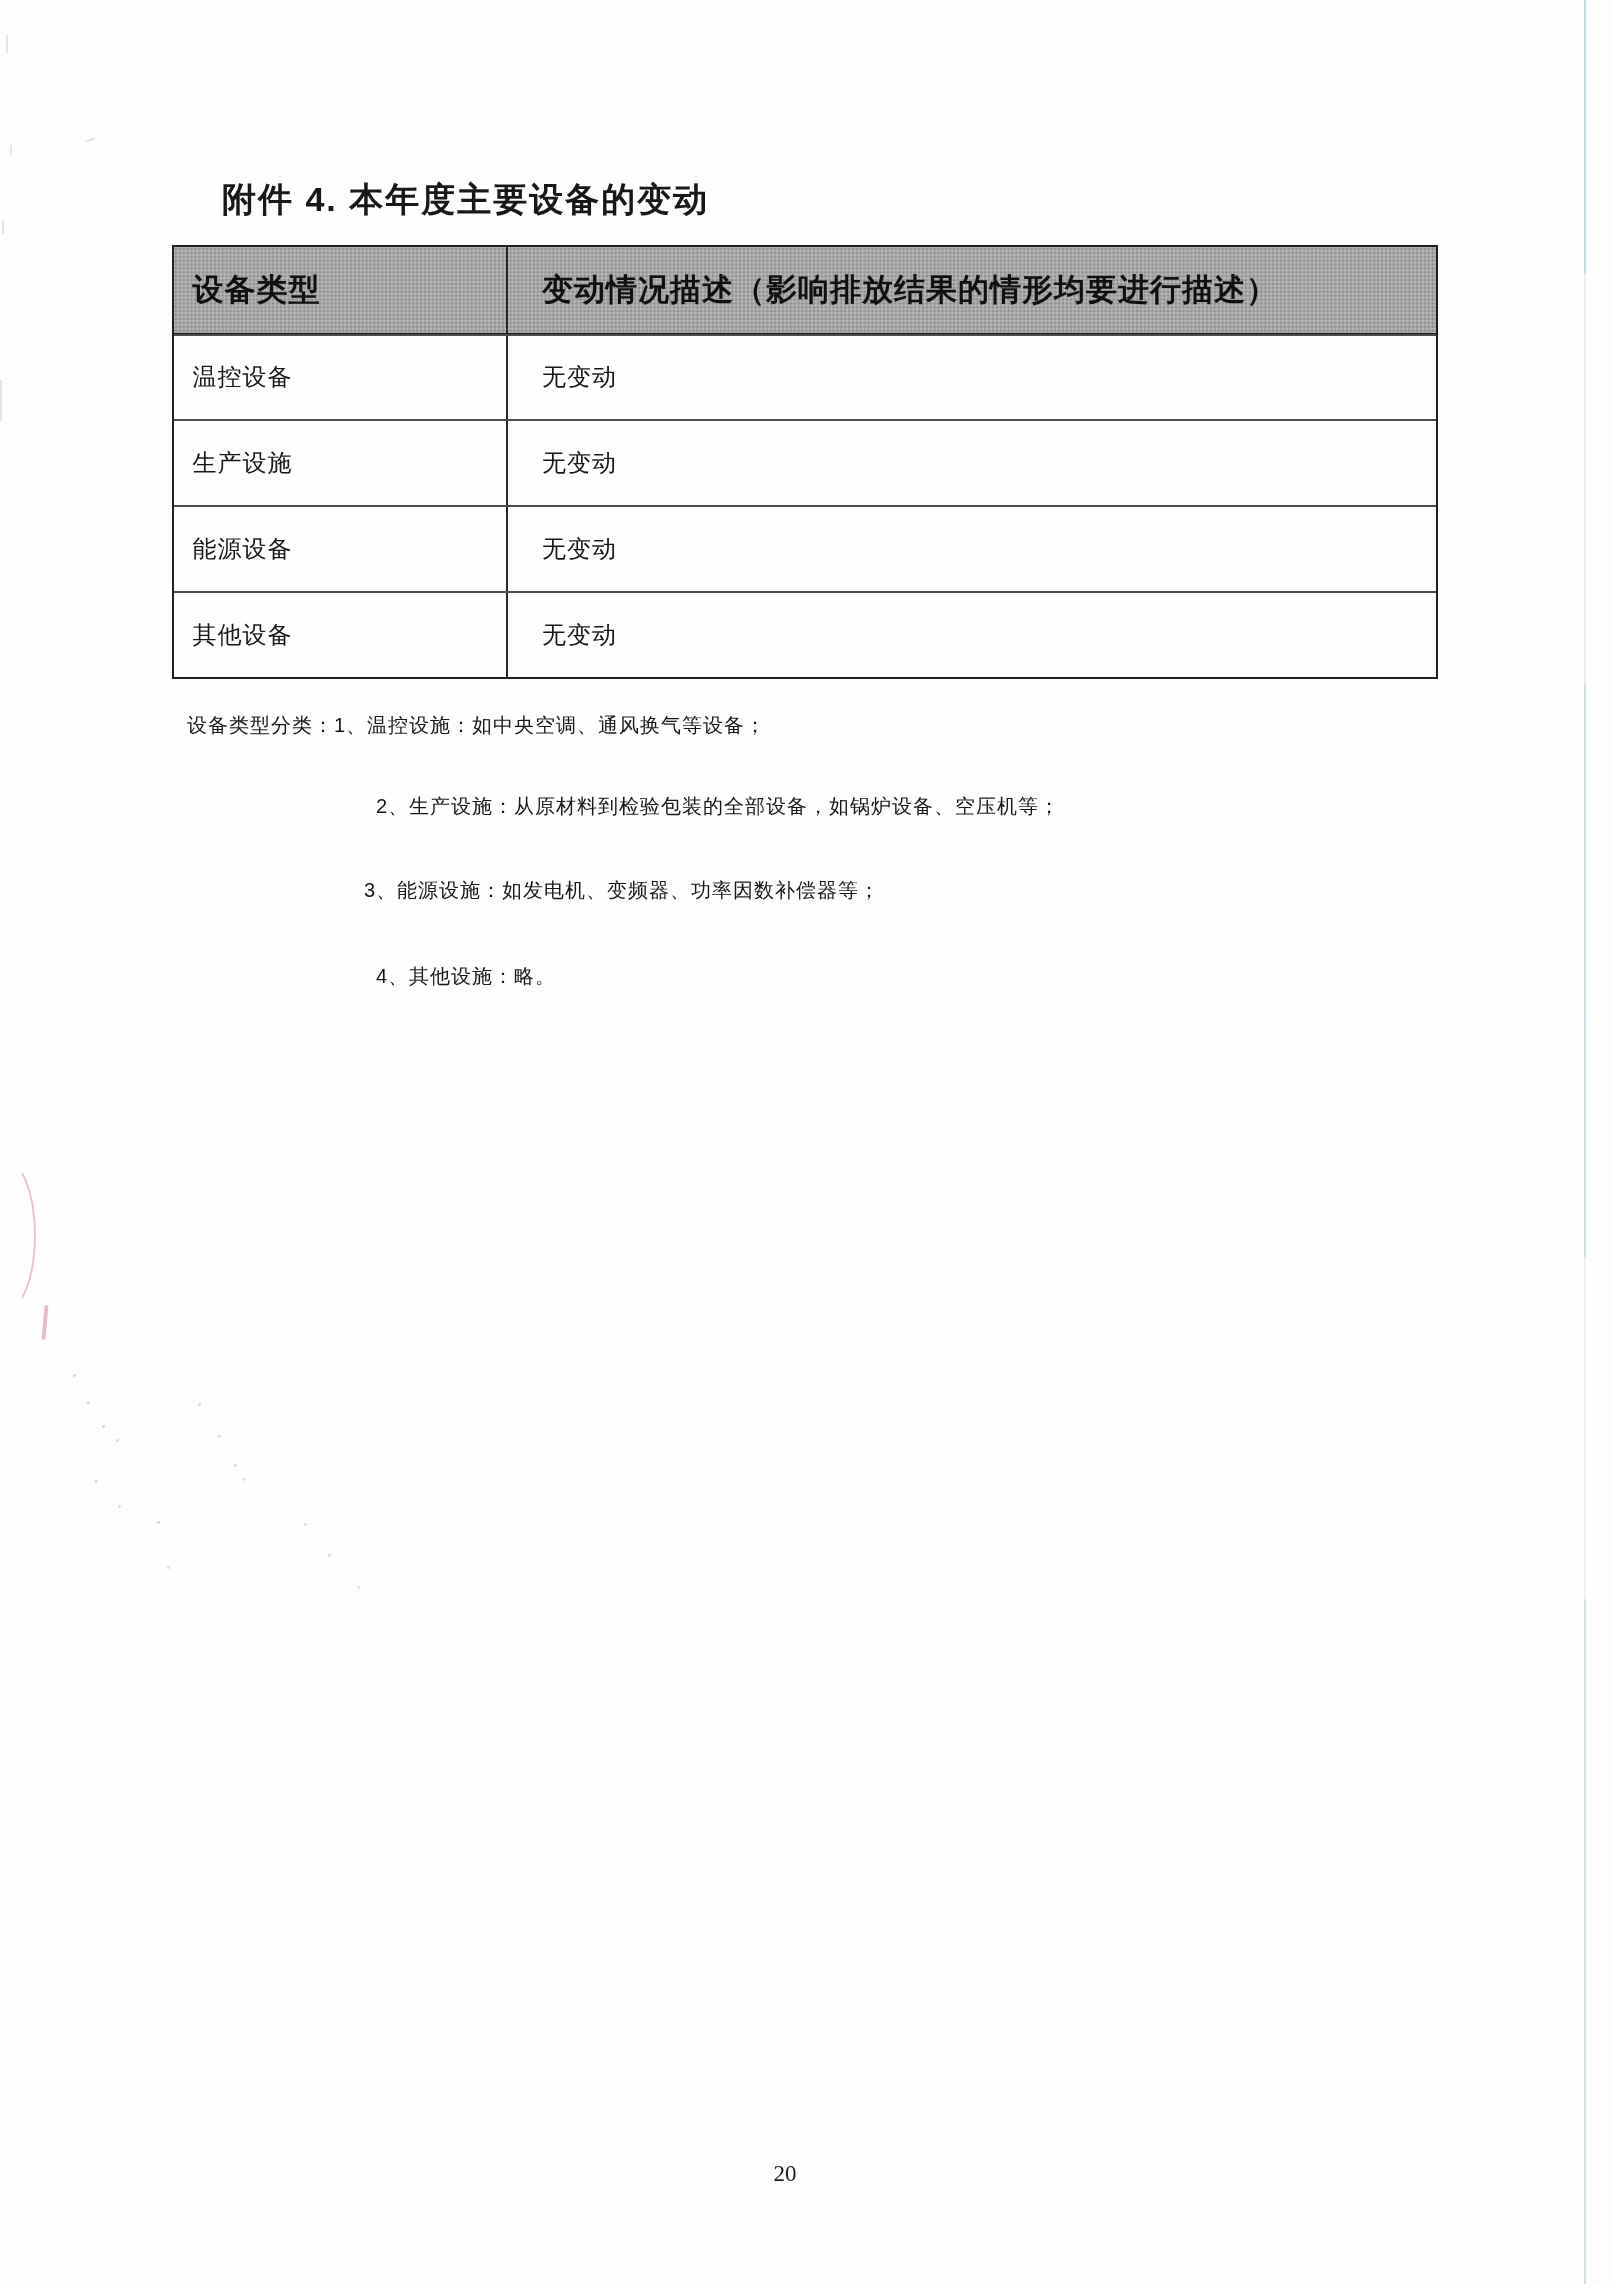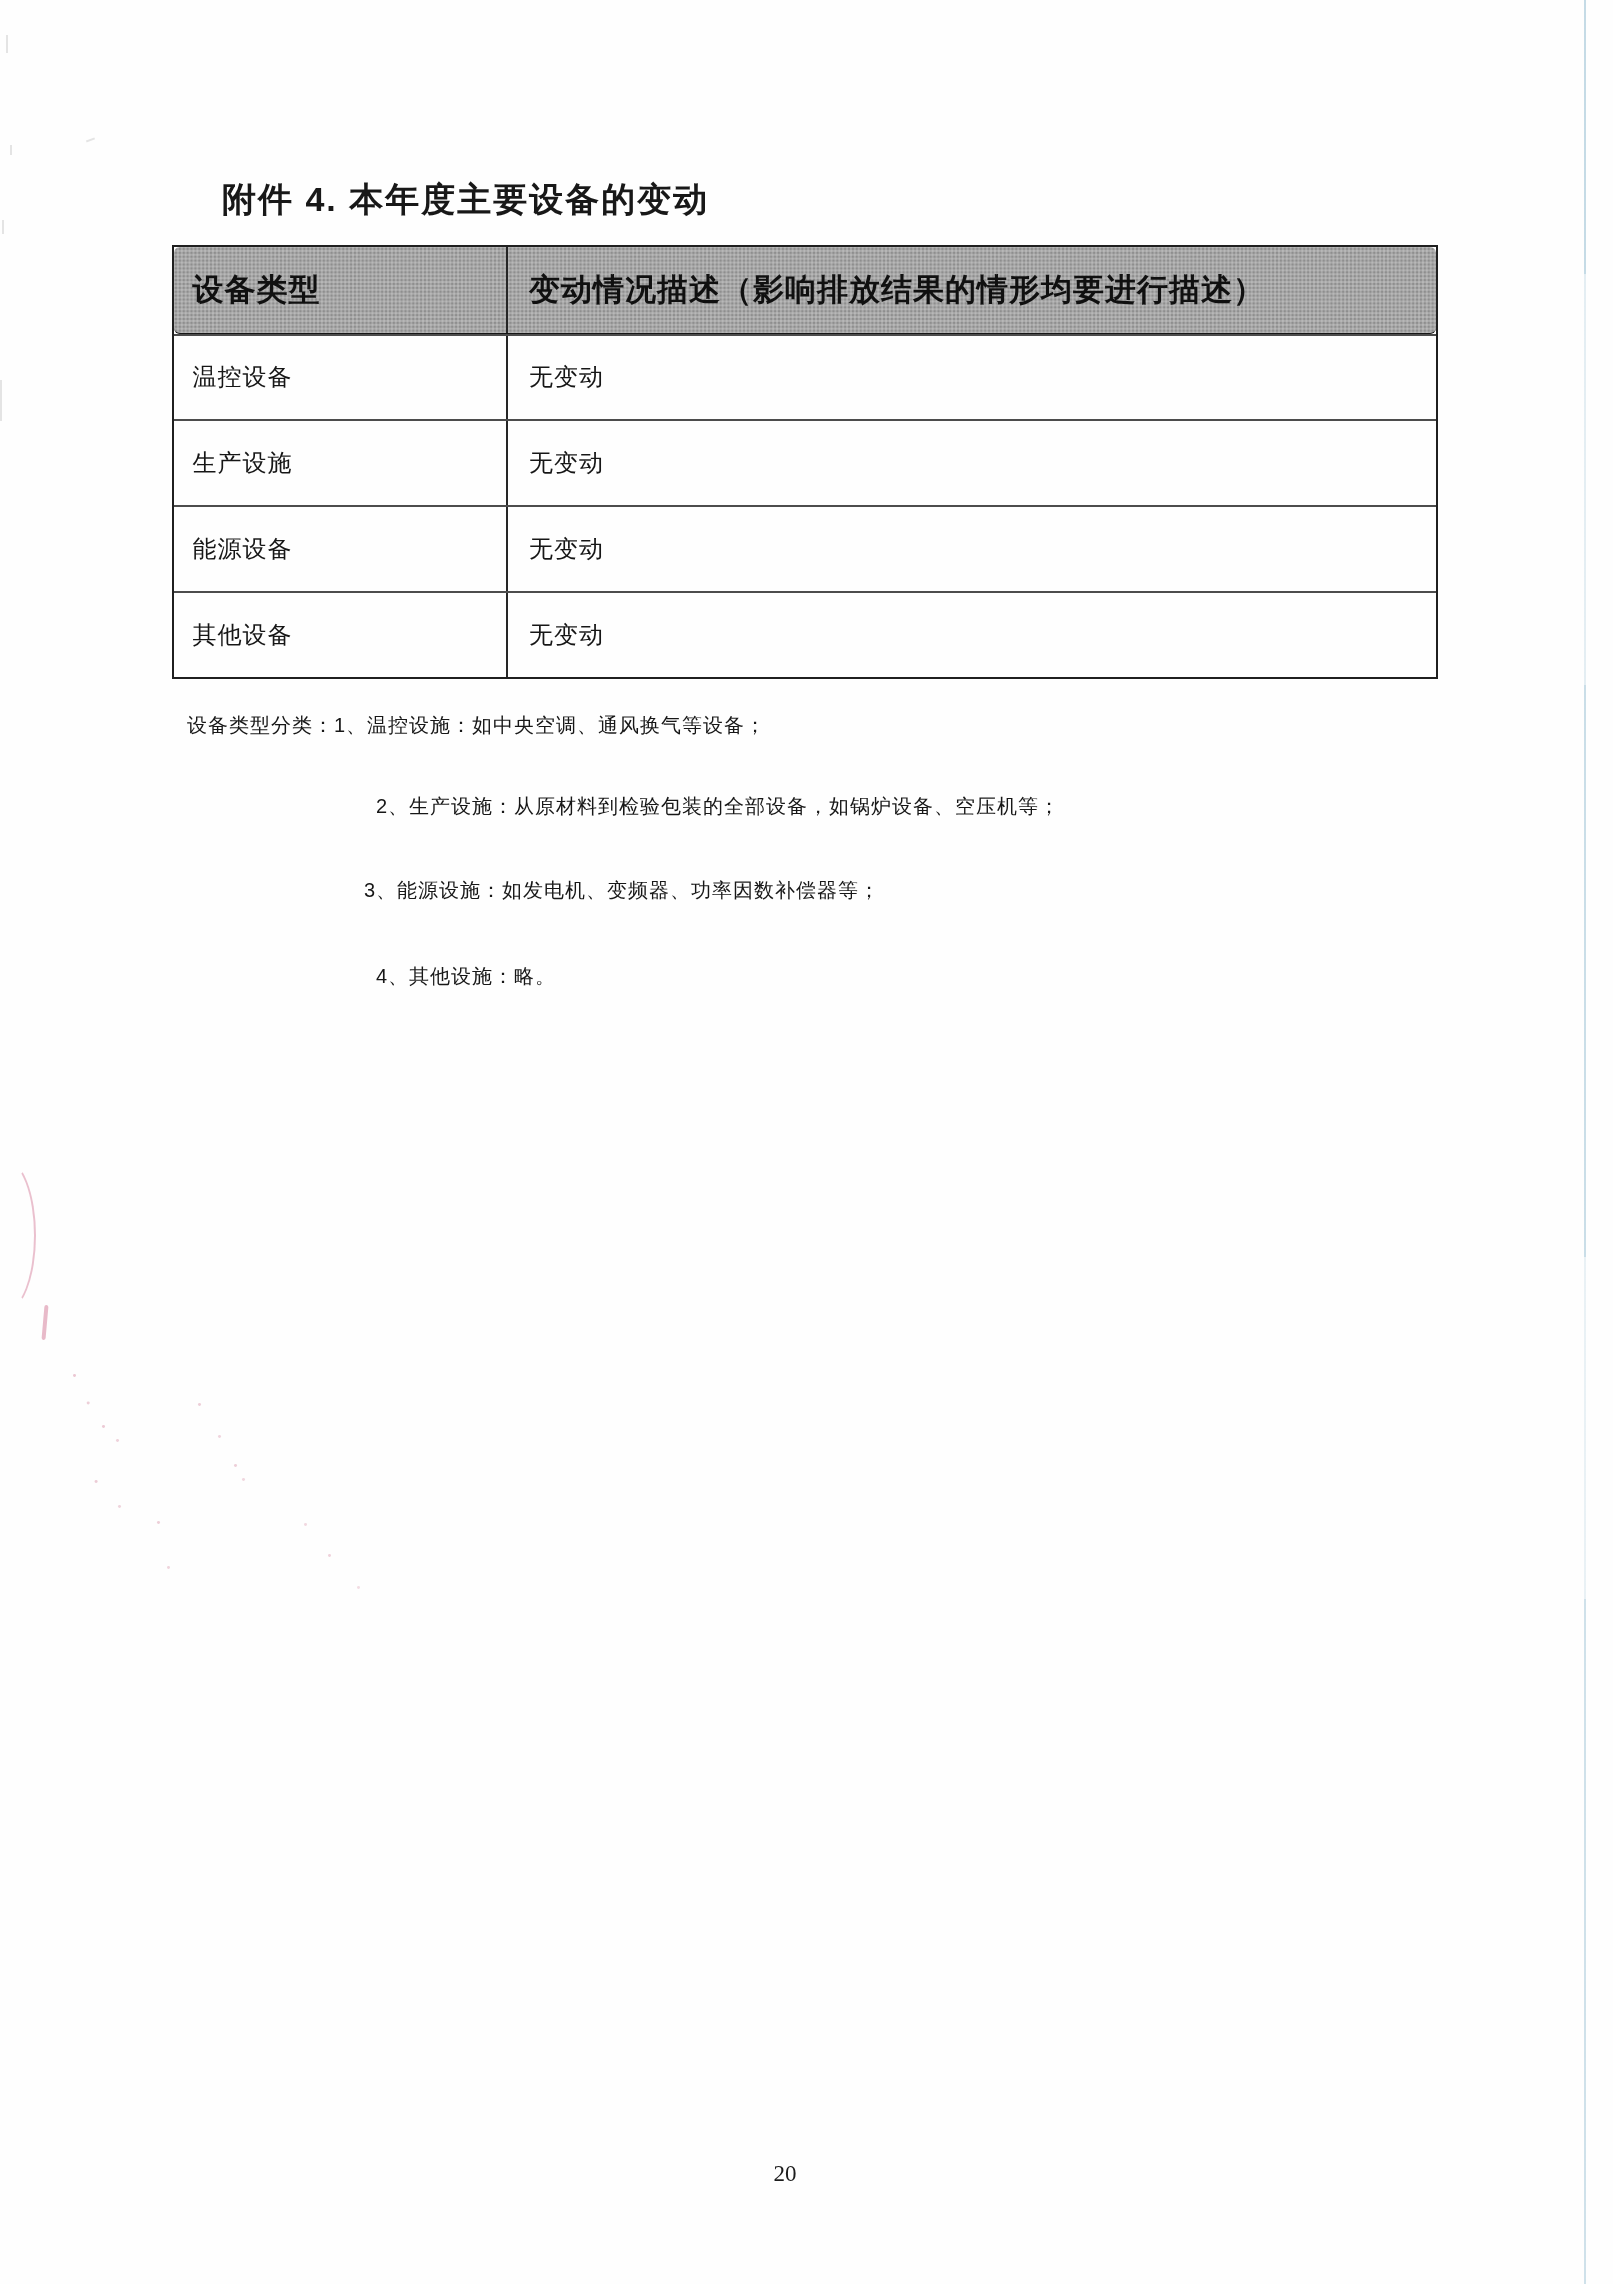--- a/index.html
+++ b/index.html
@@ -50,39 +50,38 @@
   .t-row.head {
     border-top: none;
     flex: 1.02;
     background-color: #a8a8a8;
     background-image:
       radial-gradient(rgba(50,50,50,0.22) 1px, transparent 1.2px),
       radial-gradient(rgba(255,255,255,0.18) 1px, transparent 1.2px);
     background-size: 3.9px 3.9px, 3.9px 3.9px;
     background-position: 0 0, 2px 2px;
     border-bottom: 1px solid #151515;
-    border-radius: 6px;
   }
   .t-cell {
     display: flex;
     align-items: center;
     box-sizing: border-box;
     font-size: 24px;
     letter-spacing: 1px;
     white-space: nowrap;
   }
   .t-cell.c1 {
     width: 334px;
     flex: none;
     border-right: 2px solid #262626;
     padding-left: 18.6px;
   }
   .t-cell.c2 {
     flex: 1;
-    padding-left: 21px;
+    padding-left: 34px;
   }
   .t-row.head .t-cell {
     font-size: 31px;
     font-weight: 700;
     color: #101010;
   }
   .t-row.body .t-cell {
     font-weight: 500;
     color: #161616;
   }

